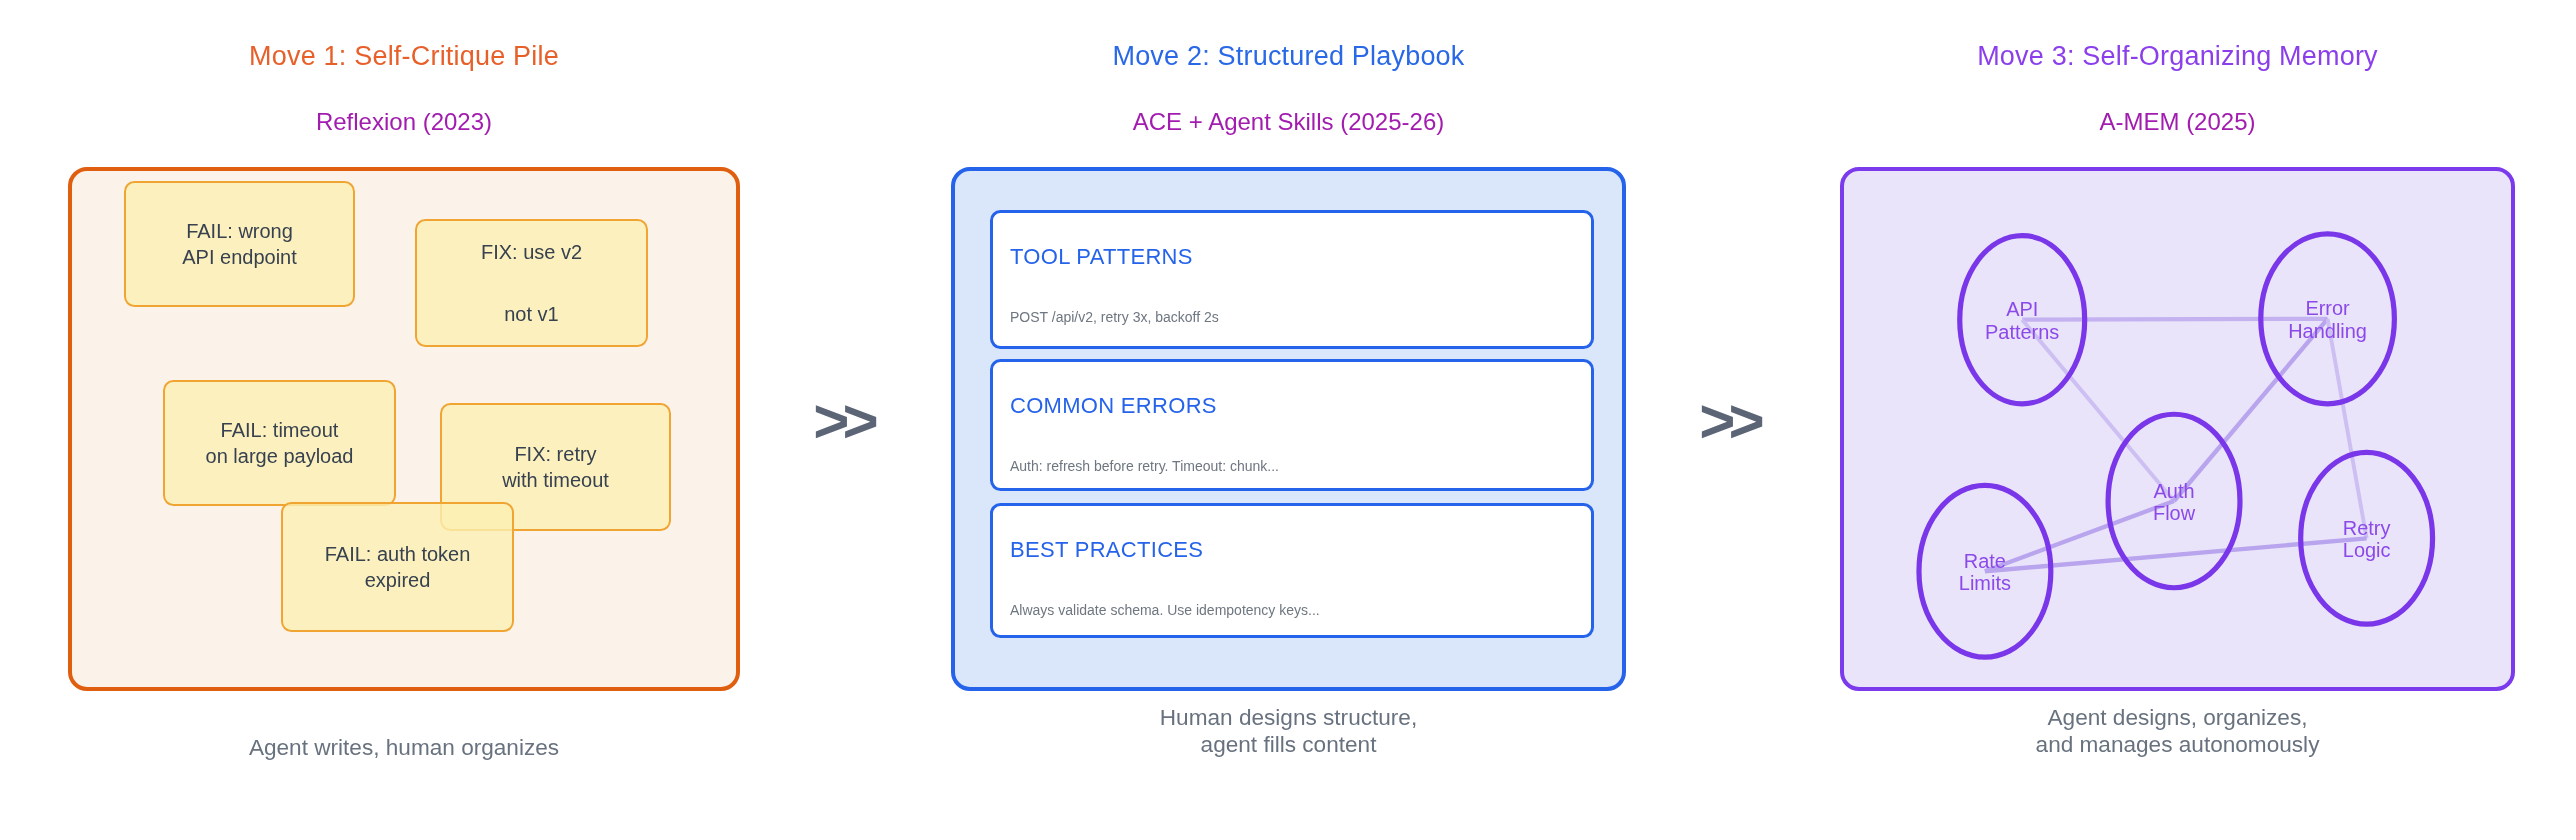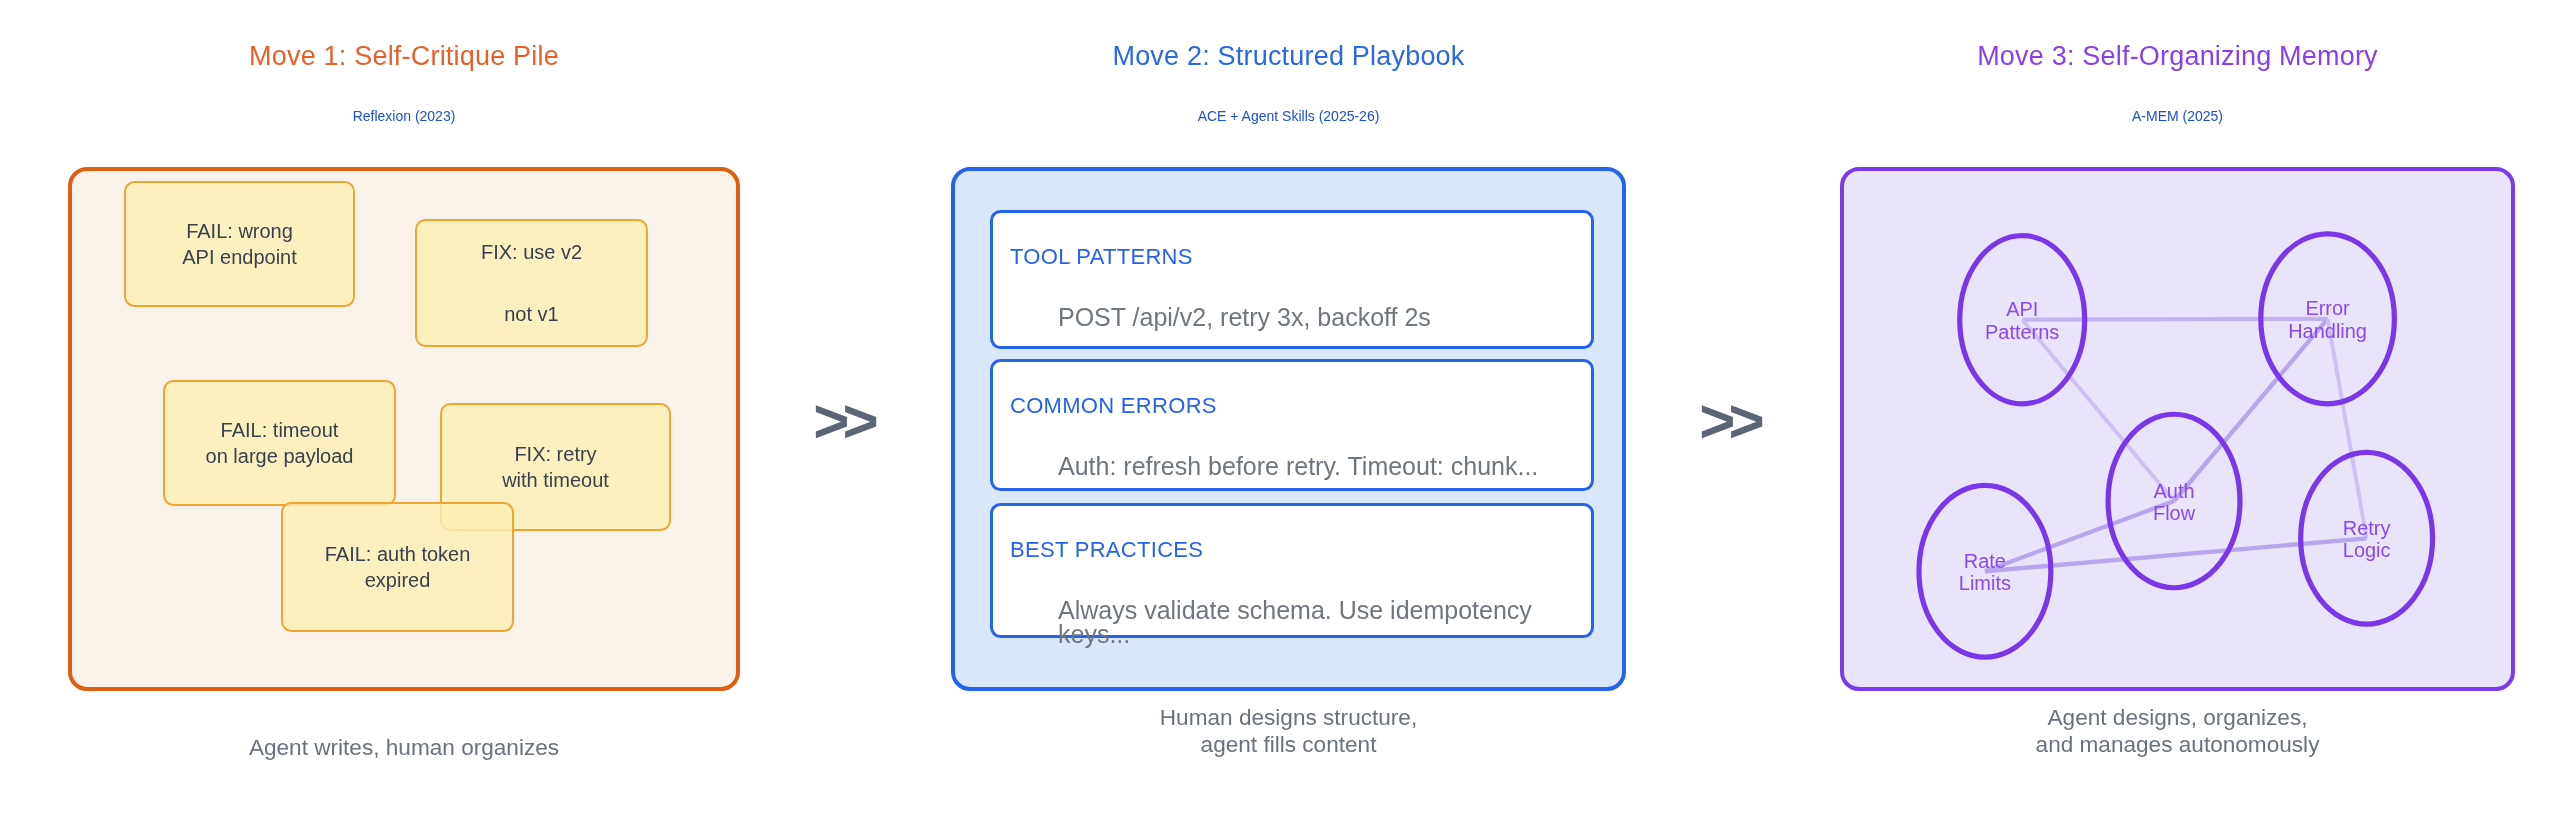--- a/index.html
+++ b/index.html
@@ -3,36 +3,36 @@
 <meta charset="utf-8">
 <style>
   html,body{margin:0;padding:0;background:#ffffff;}
   .stage{position:relative;width:2540px;height:840px;background:#ffffff;overflow:hidden;
          font-family:"Liberation Sans","DejaVu Sans",sans-serif;}
   .abs{position:absolute;}
 
   .panel-title{position:absolute;top:41px;height:35px;text-align:center;
                font-size:27px;font-weight:500;letter-spacing:0.2px;}
   .panel-sub{position:absolute;top:108px;height:26px;text-align:center;
-             font-size:14px;color:#1d4ed8;}
+             font-size:24px;color:#a21caf;}
   .t-orange{color:#E7602A;} .t-blue{color:#2968E6;} .t-purple{color:#8B3FEA;}
 
   .big-box{position:absolute;top:167px;height:524px;width:675px;border-radius:19px;box-sizing:border-box;}
   .box-orange{left:68px;width:672px;border:4.3px solid #E05E10;background:#FBF3EA;}
   .box-blue{left:951px;border:4.3px solid #2563EB;background:#DAE7FB;}
   .box-purple{left:1840px;border:4.3px solid #7C3AED;background:#EAE4FA;}
 
   .note{position:absolute;box-sizing:border-box;border:2.6px solid #F0A431;border-radius:10.4px;
         background:rgba(253,240,179,0.8);color:#37414F;font-size:20px;line-height:26px;
         display:flex;flex-direction:column;align-items:center;justify-content:center;text-align:center;}
 
   .card{position:absolute;left:990px;width:604px;box-sizing:border-box;background:#ffffff;
         border:3.5px solid #2563EB;border-radius:10.4px;padding:31px 31px 0 17px;}
   .card-header{font-size:22px;line-height:26px;font-weight:500;color:#2563EB;letter-spacing:0.3px;margin:0 0 35px 0;}
-  .card-body{font-size:25px;line-height:24px;color:#6E7680;margin-left:48px;}
+  .card-body{font-size:14px;line-height:24px;color:#6E7680;}
 
   .caption{position:absolute;text-align:center;color:#68727F;font-size:22.6px;line-height:27px;}
 
   .chevron{position:absolute;top:386px;width:122px;height:69px;display:flex;align-items:center;justify-content:center;
            color:#5B6576;font-size:62px;font-weight:700;letter-spacing:-7px;padding-right:7px;box-sizing:border-box;}
 
   svg text{font-family:"Liberation Sans","DejaVu Sans",sans-serif;font-size:23px;fill:#8C49EA;}
   .edge-strong{stroke:#B9A4EE;stroke-width:5;}
   .edge-mid{stroke:#C3B1F0;stroke-width:5;}
   .edge-light{stroke:#CEBFF3;stroke-width:4.5;}

